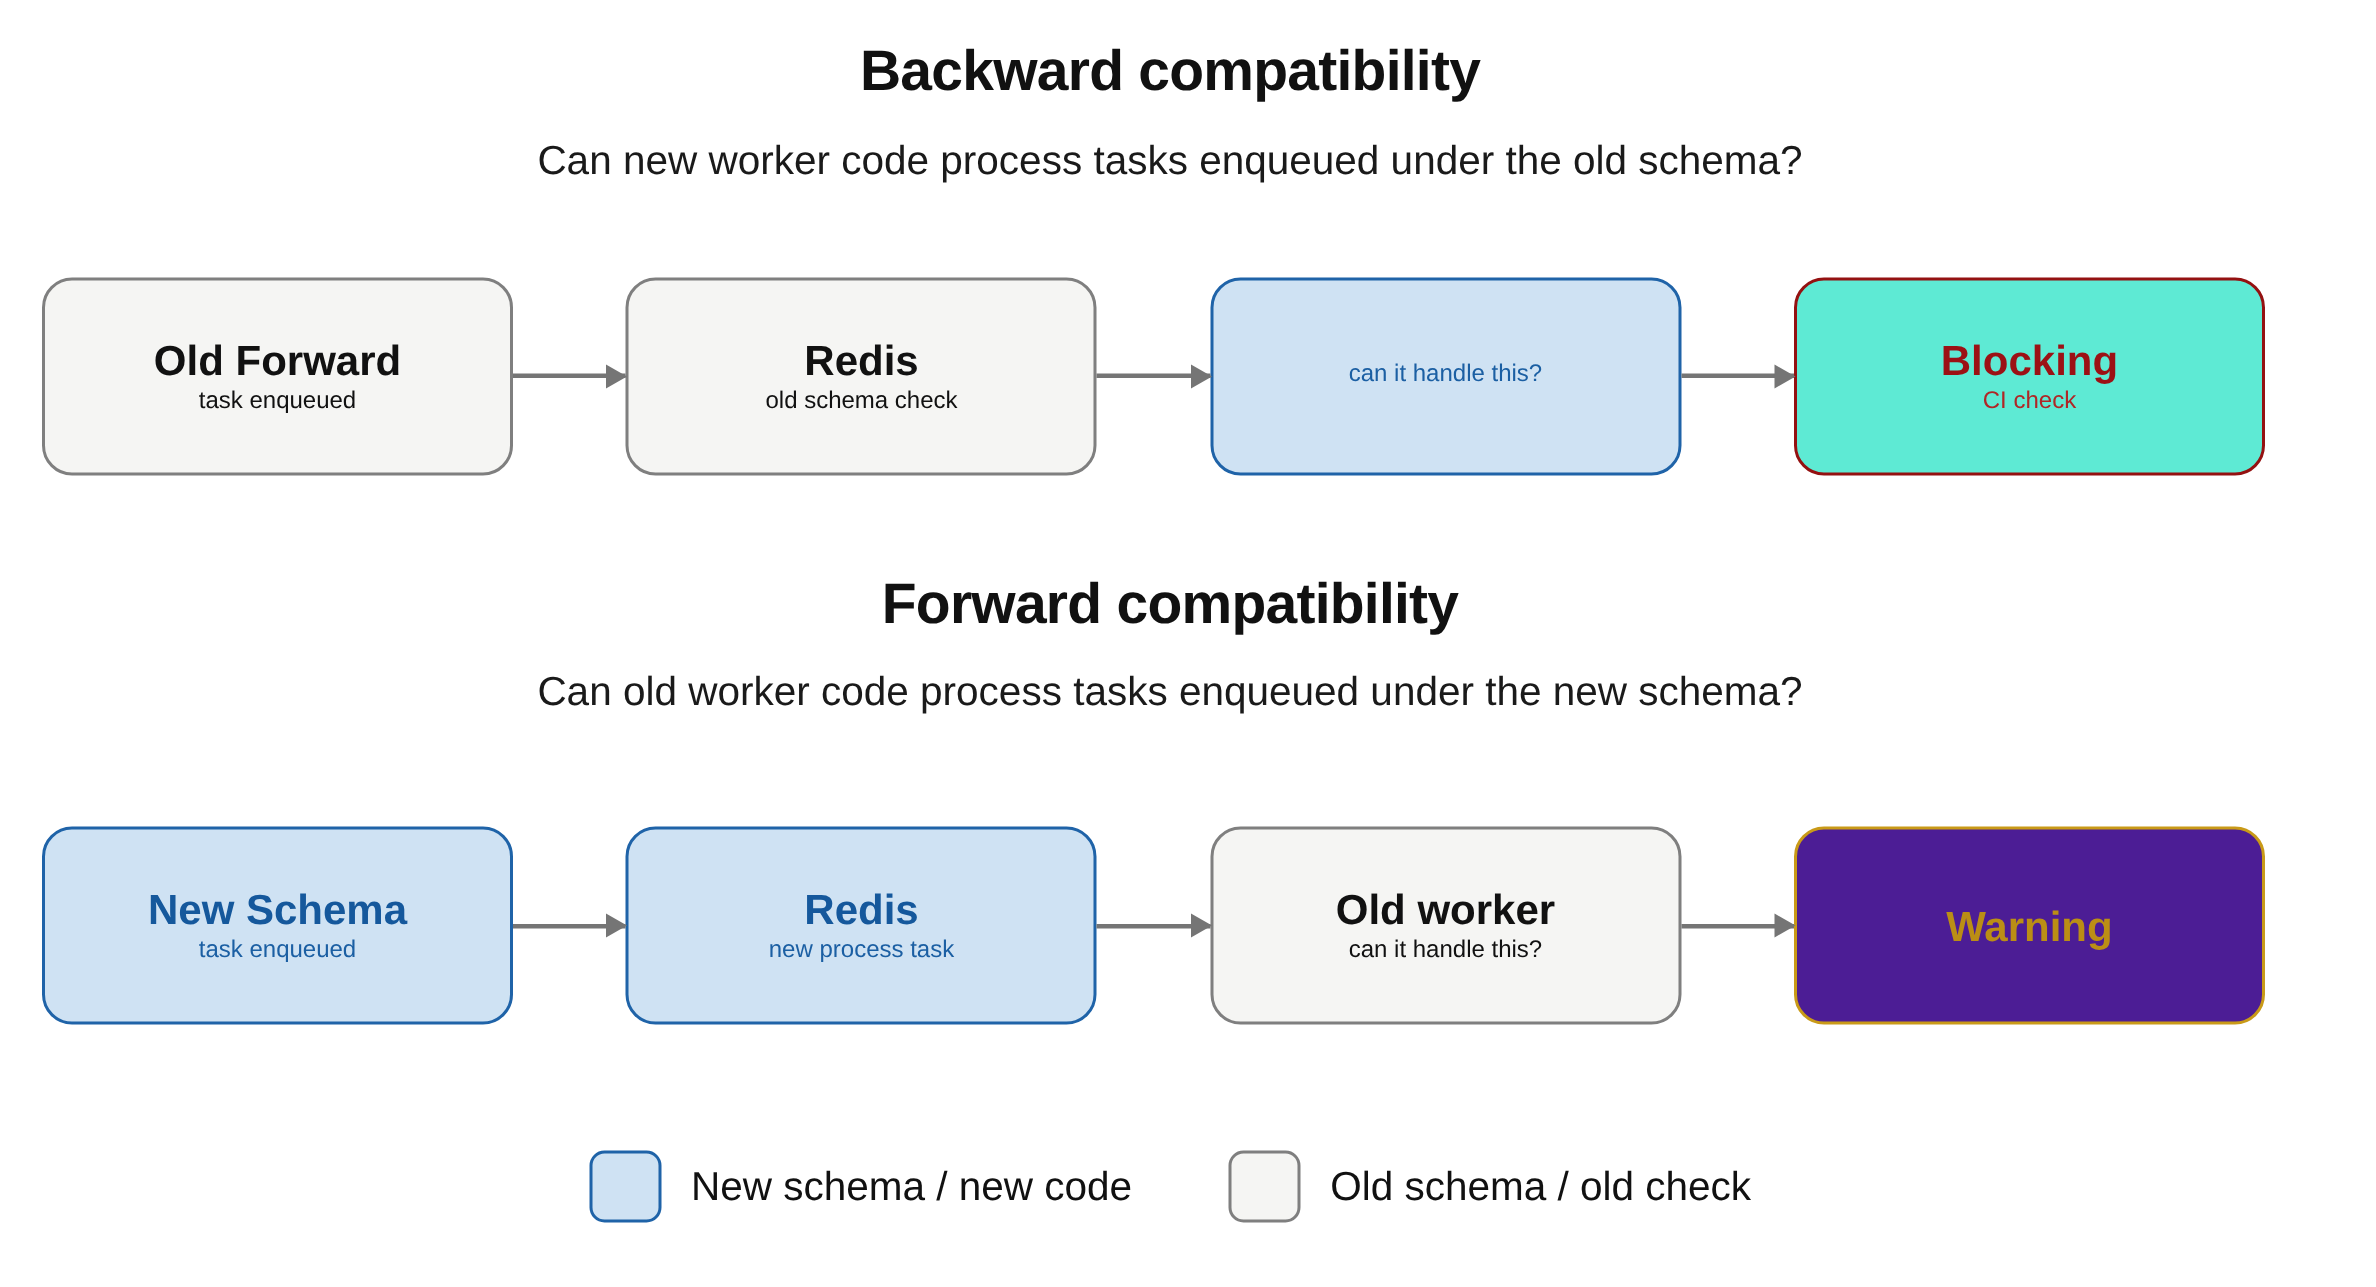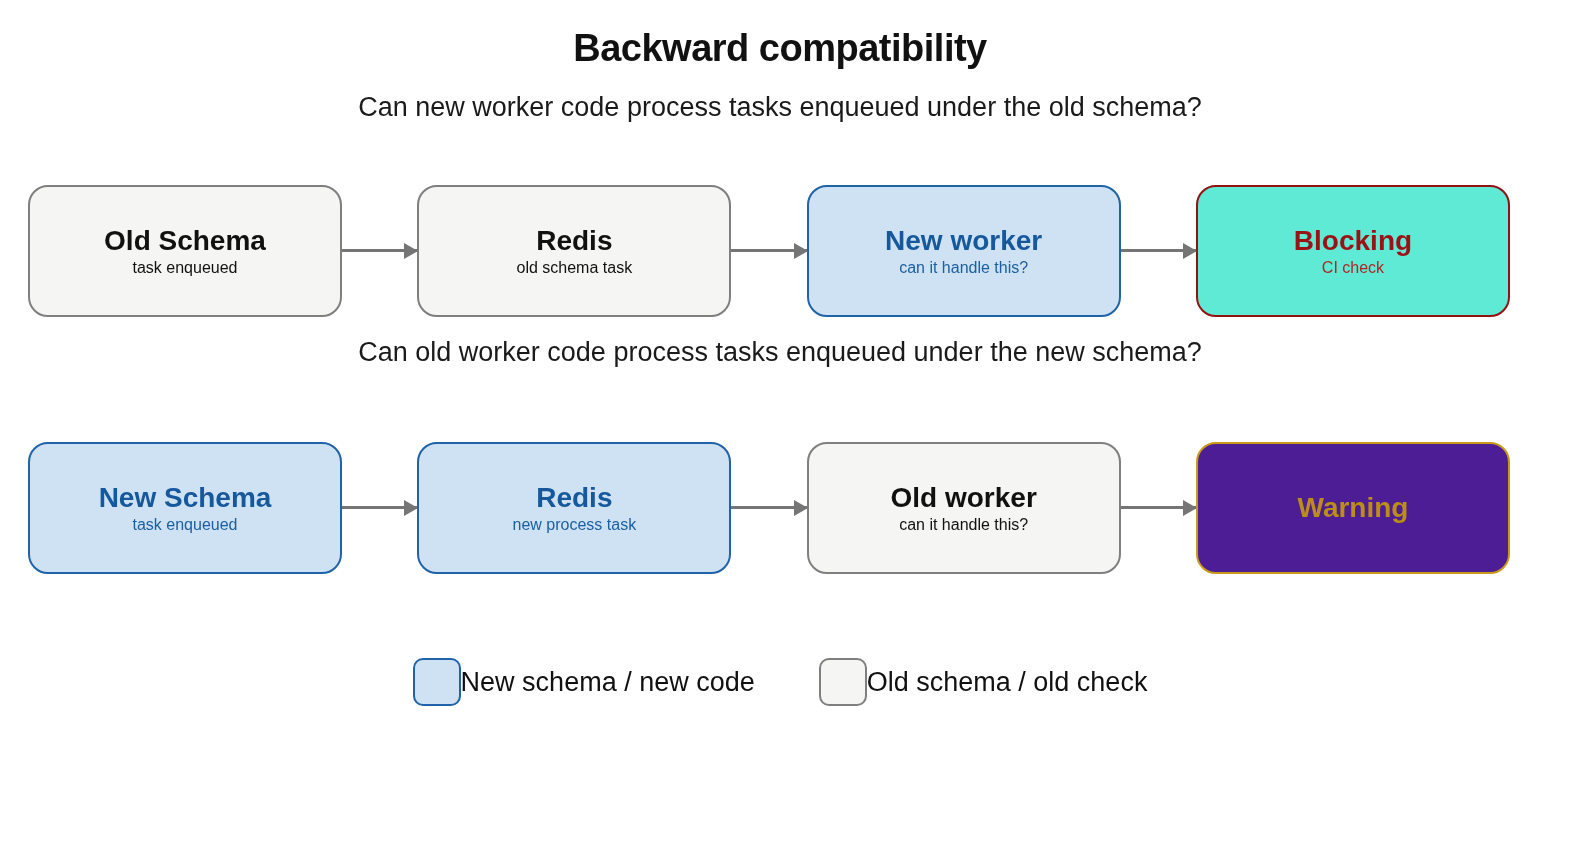--- a/index.html
+++ b/index.html
@@ -97,20 +97,21 @@
   .legend {
     display: flex;
     justify-content: center;
     align-items: center;
     gap: 64px;
     margin-top: 84px;
   }
   .legend-item {
     display: flex;
     align-items: center;
+    gap: 20px;
   }
   .legend-swatch {
     width: 48px;
     height: 48px;
     border-radius: 10px;
     border: 2px solid transparent;
   }
   .legend-swatch--new { background: #cfe2f3; border-color: #1f63a8; }
   .legend-swatch--old { background: #f5f5f3; border-color: #7f7f7f; }
   .legend-label {
@@ -122,40 +123,40 @@
 </head>
 <body>
 
 <div class="canvas">
 
   <h1 class="section-title first">Backward compatibility</h1>
   <p class="section-subtitle">Can new worker code process tasks enqueued under the old schema?</p>
 
   <div class="flow-row">
     <div class="node node--old">
-      <div class="node-title">Old Schema</div>
+      <div class="node-title">Old Forward</div>
       <div class="node-sub">task enqueued</div>
     </div>
     <div class="arrow"></div>
     <div class="node node--old">
       <div class="node-title">Redis</div>
-      <div class="node-sub">old schema task</div>
+      <div class="node-sub">old schema check</div>
     </div>
     <div class="arrow"></div>
     <div class="node node--new">
-      <div class="node-title">New worker</div>
       <div class="node-sub">can it handle this?</div>
     </div>
     <div class="arrow"></div>
     <div class="node node--blocking">
       <div class="node-title">Blocking</div>
       <div class="node-sub">CI check</div>
     </div>
   </div>
 
+  <h1 class="section-title second">Forward compatibility</h1>
   <p class="section-subtitle">Can old worker code process tasks enqueued under the new schema?</p>
 
   <div class="flow-row second">
     <div class="node node--new">
       <div class="node-title">New Schema</div>
       <div class="node-sub">task enqueued</div>
     </div>
     <div class="arrow"></div>
     <div class="node node--new">
       <div class="node-title">Redis</div>

